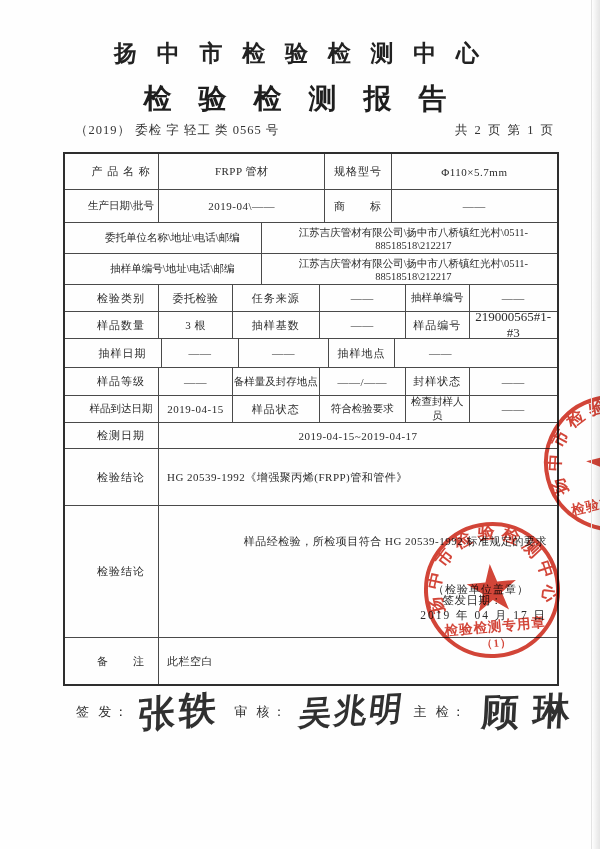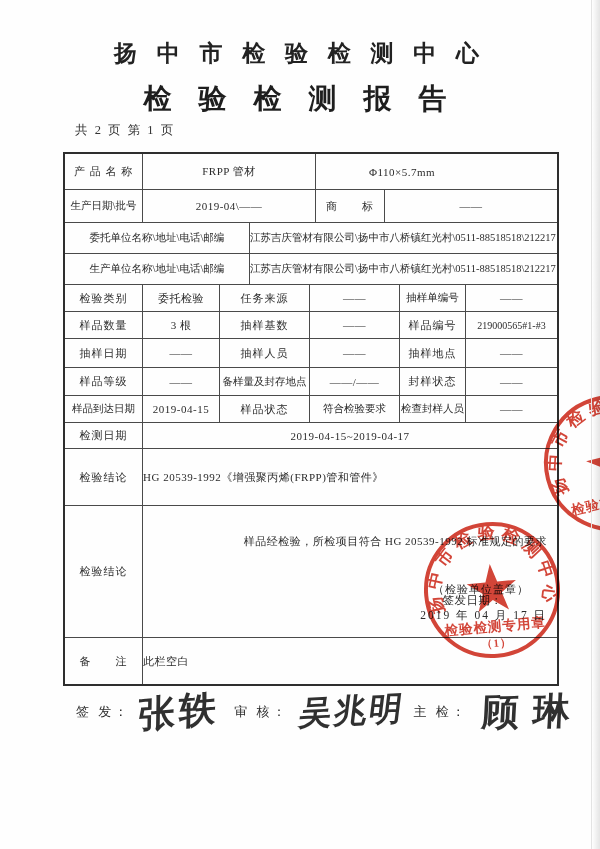--- a/index.html
+++ b/index.html
@@ -34,25 +34,25 @@
     border:2px solid #2e2e2e;
   }
   .trow { display:flex; border-top:1px solid #4a4a4a; }
   .trow:first-child { border-top:none; }
   .cell {
     border-left:1px solid #4a4a4a;
     display:flex; align-items:center; justify-content:center;
     font-size:11px; color:#2b2b2b; text-align:center;
     overflow:hidden; letter-spacing:0.5px;
   }
-  .cell:first-child { border-left:none; }
-  .cell.left { justify-content:flex-start; text-align:right; }
+  .cell:first-child { border-left:none;margin-left:19px; }
+  .cell.left { justify-content:flex-start; text-align:center; padding-left:8px; }
   .lab { letter-spacing:1px; }
   .small { font-size:10.5px; letter-spacing:0; }
-  .tiny { font-size:10px; letter-spacing:0; }
+  .tiny { font-size:13px; letter-spacing:0; }
   
   .h35{height:35px}.h33{height:33px}.h31{height:31px}.h27{height:27px}
   .h29{height:29px}.h28{height:28px}.h26{height:26px}.h57{height:57px}
   .h132{height:132px}.h47{height:47px}
   
   .wA1{width:77px}.wA2{width:173px}.wA3{width:69px}.wA4{width:173px}
   
   .wB1{width:184px}.wB2{width:308px}
   
   .wC1{width:77px}.wC2{width:77px}.wC3{width:90px}.wC4{width:90px}.wC5{width:66px}.wC6{width:92px}
@@ -95,45 +95,47 @@
   .seal-no { font-size:11px; letter-spacing:1px; }
 </style>
 </head>
 <body>
 
 <div class="page">
 
   <div class="org-title">扬 中 市 检 验 检 测 中 心</div>
   <div class="report-title">检 验 检 测 报 告</div>
   <div class="doc-line">
+    <span class="doc-no">（2019） 委检 字 轻工 类 0565 号</span>
     <span class="page-info">共 2 页 第 1 页</span>
   </div>
 
   <div class="report-table">
 
     <div class="trow h35">
       <div class="cell lab wA1">产 品 名 称</div>
       <div class="cell wA2">FRPP 管材</div>
+      <div class="cell lab wA3">规格型号</div>
       <div class="cell wA4">Φ110×5.7mm</div>
     </div>
 
     <div class="trow h33">
       <div class="cell lab small wA1">生产日期\批号</div>
       <div class="cell wA2">2019-04\——</div>
       <div class="cell lab wA3">商　　标</div>
       <div class="cell wA4">——</div>
     </div>
 
     <div class="trow h31">
       <div class="cell lab small wB1">委托单位名称\地址\电话\邮编</div>
       <div class="cell left small wB2">江苏吉庆管材有限公司\扬中市八桥镇红光村\0511-88518518\212217</div>
     </div>
 
     <div class="trow h31">
-      <div class="cell lab small wB1">生产单位名称\地址\电话\邮编</div>
+      <div class="cell lab small wB1">抽样单编号\地址\电话\邮编</div>
       <div class="cell left small wB2">江苏吉庆管材有限公司\扬中市八桥镇红光村\0511-88518518\212217</div>
     </div>
 
     <div class="trow h27">
       <div class="cell lab wC1">检验类别</div>
       <div class="cell wC2">委托检验</div>
       <div class="cell lab wC3">任务来源</div>
       <div class="cell wC4">——</div>
       <div class="cell lab small wC5">抽样单编号</div>
       <div class="cell wC6">——</div>
@@ -144,21 +146,20 @@
       <div class="cell wC2">3 根</div>
       <div class="cell lab wC3">抽样基数</div>
       <div class="cell wC4">——</div>
       <div class="cell lab wC5">样品编号</div>
       <div class="cell tiny wC6">219000565#1-#3</div>
     </div>
 
     <div class="trow h29">
       <div class="cell lab wC1">抽样日期</div>
       <div class="cell wC2">——</div>
-      <div class="cell lab wC3">抽样人员</div>
       <div class="cell wC4">——</div>
       <div class="cell lab wC5">抽样地点</div>
       <div class="cell wC6">——</div>
     </div>
 
     <div class="trow h28">
       <div class="cell lab wC1">样品等级</div>
       <div class="cell wC2">——</div>
       <div class="cell lab small wC3">备样量及封存地点</div>
       <div class="cell wC4">——/——</div>

